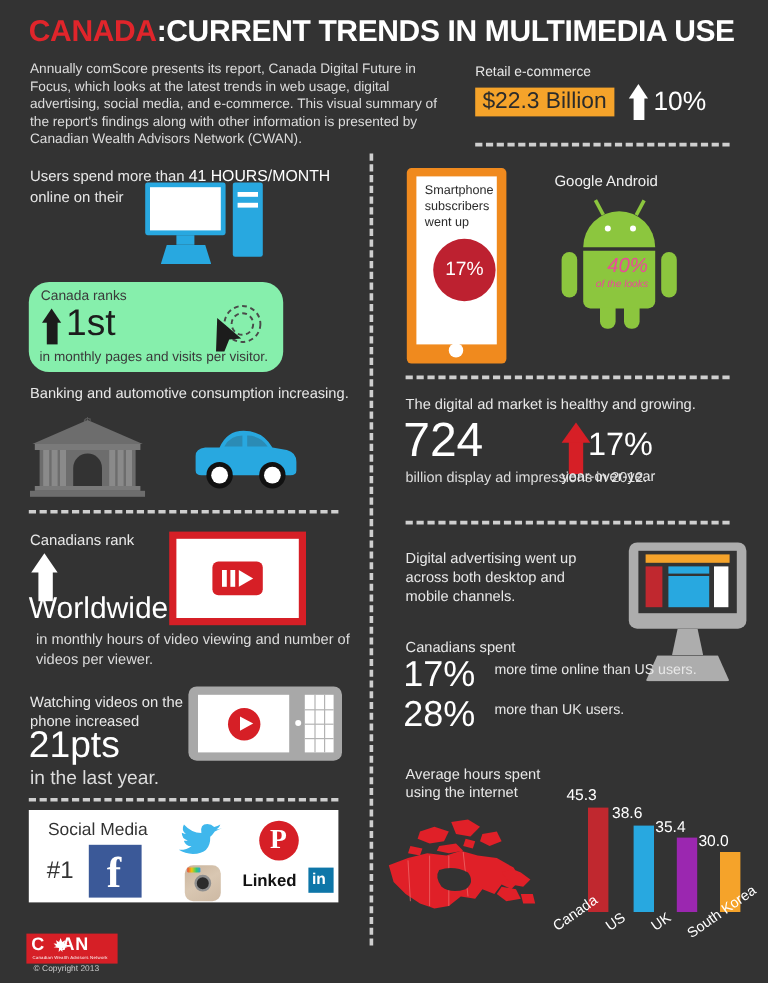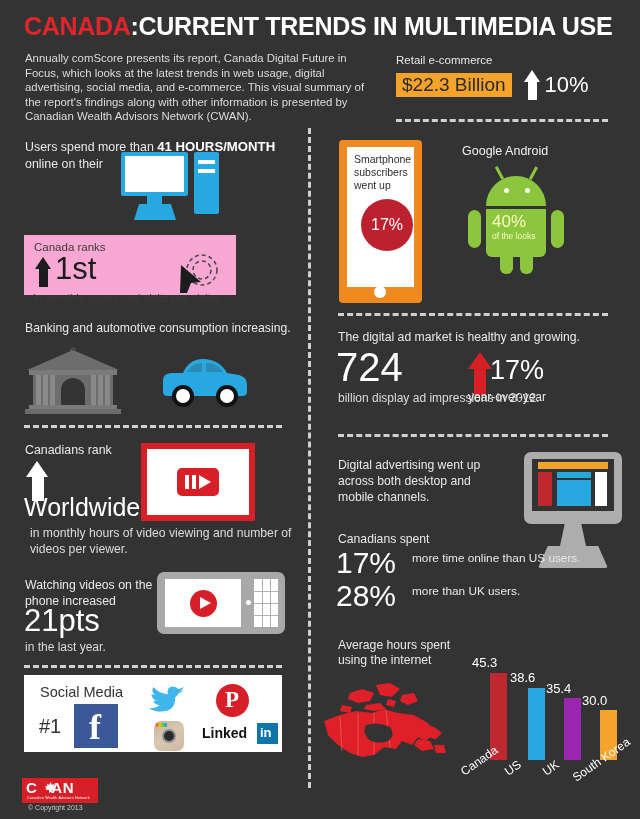--- a/index.html
+++ b/index.html
@@ -27,32 +27,32 @@
   .up-arrow-w { width:17px; height:30px; position:relative; margin-left:12px; }
   .up-arrow-w:before { content:""; position:absolute; left:4px; top:11px; width:9px; height:19px; background:#fff; }
   .up-arrow-w:after { content:""; position:absolute; left:0; top:0; width:0; height:0;
       border-left:8.5px solid transparent; border-right:8.5px solid transparent; border-bottom:12px solid #fff; }
 
   .dash-h { position:absolute; height:0; border-top:3px dashed #cfcfcf; }
   .dash-v { position:absolute; width:0; border-left:3px dashed #cfcfcf; }
 
   
   .users-line { position:absolute; left:25px; top:138px; width:270px; color:#e8e8e8; font-size:12.4px; line-height:17px; }
-  .users-line b { color:#ffffff; font-weight:bold; font-size:13.2px; }
+  .users-line b { color:#ffffff; font-weight:normal; font-size:13.2px; }
 
   .desktop-icon { position:absolute; left:121px; top:152px; width:110px; height:79px; }
   .di-mon { position:absolute; left:0; top:0; width:67px; height:44px; background:#28a8e0; border-radius:2px; }
   .di-mon-in { position:absolute; left:4px; top:4px; width:59px; height:36px; background:#ffffff; }
   .di-neck { position:absolute; left:26px; top:44px; width:15px; height:8px; background:#28a8e0; }
   .di-base { position:absolute; left:13px; top:52px; width:42px; height:16px; background:#28a8e0;
              clip-path: polygon(12% 0, 88% 0, 100% 100%, 0 100%); }
   .di-tower { position:absolute; left:73px; top:0; width:25px; height:62px; background:#28a8e0; border-radius:2px; }
   .di-tower i { position:absolute; left:4px; width:17px; height:4px; background:#fff; display:block; }
 
-  .canada-box { position:absolute; left:24px; top:235px; width:212px; height:60px; background:#f9a8d4; }
+  .canada-box { position:absolute; left:24px; top:235px; width:212px; height:75px; background:#86efac;border-radius:17px; }
   .cb-top { position:absolute; left:10px; top:6px; color:#3a3a3a; font-size:11.5px; }
   .cb-arrow { position:absolute; left:11px; top:22px; width:17px; height:30px; }
   .cb-arrow:before { content:""; position:absolute; left:4px; top:11px; width:9px; height:19px; background:#1c1c1c; }
   .cb-arrow:after { content:""; position:absolute; left:0; top:0; width:0; height:0;
       border-left:8.5px solid transparent; border-right:8.5px solid transparent; border-bottom:12px solid #1c1c1c; }
   .cb-rank { position:absolute; left:31px; top:18px; color:#1c1c1c; font-size:31px; line-height:1; }
   .cb-bottom { position:absolute; left:9px; top:57px; color:#3a3a3a; font-size:11.3px; }
   .cb-cursor { position:absolute; right:16px; top:16px; width:48px; height:46px; }
 
   .bank-line { position:absolute; left:25px; top:321px; color:#e8e8e8; font-size:12.2px; }
@@ -71,21 +71,21 @@
   .vidbox { position:absolute; left:141px; top:443px; width:114px; height:78px; background:#d61f26; padding:6px; }
   .vidbox-in { width:100%; height:100%; background:#ffffff; display:flex; align-items:center; justify-content:center; }
   .yt-chip { width:42px; height:28px; background:#d61f26; border-radius:5px; position:relative; }
   .yt-chip .b1 { position:absolute; left:8px; top:7px; width:4px; height:14px; background:#fff; }
   .yt-chip .b2 { position:absolute; left:15px; top:7px; width:4px; height:14px; background:#fff; }
   .yt-chip .tri { position:absolute; left:22px; top:7px; width:0; height:0;
      border-top:7px solid transparent; border-bottom:7px solid transparent; border-left:12px solid #fff; }
 
   .watch-label { position:absolute; left:25px; top:577px; width:150px; color:#e8e8e8; font-size:12.3px; line-height:16px; }
   .pts { position:absolute; left:24px; top:605px; color:#fff; font-size:31px; line-height:1; }
-  .pts-sub { position:absolute; left:25px; top:640px; color:#dcdcdc; font-size:12px; }
+  .pts-sub { position:absolute; left:25px; top:640px; color:#dcdcdc; font-size:16px; }
 
   .phone-h { position:absolute; left:157px; top:572px; width:128px; height:62px; background:#a8a8a8; border-radius:7px; padding:6px; }
   .ph-screen { position:absolute; left:8px; top:7px; width:76px; height:48px; background:#fff;
                display:flex; align-items:center; justify-content:center; }
   .ph-play { width:27px; height:27px; border-radius:50%; background:#d61f26; position:relative; }
   .ph-play:after { content:""; position:absolute; left:10px; top:7px; width:0; height:0;
       border-top:6.5px solid transparent; border-bottom:6.5px solid transparent; border-left:11px solid #fff; }
   .ph-dot { position:absolute; left:89px; top:28px; width:5px; height:5px; border-radius:50%; background:#fff; }
   .ph-keys { position:absolute; left:97px; top:7px; width:24px; height:48px; background:#fff; }
   .ph-keys .kv { position:absolute; top:0; width:1px; height:48px; background:#b3b3b3; }
@@ -127,21 +127,21 @@
 
   .android-title { position:absolute; left:462px; top:144px; color:#f0f0f0; font-size:12.5px; }
   .android { position:absolute; left:462px; top:164px; width:108px; height:110px; }
   .a-ant { position:absolute; background:#8cc63e; width:2.5px; height:14px; }
   .a-head { position:absolute; left:24px; top:12px; width:60px; height:30px;
             border-radius:30px 30px 0 0; background:#8cc63e; }
   .a-eye { position:absolute; width:5px; height:5px; border-radius:50%; background:#ffffff; top:24px; }
   .a-body { position:absolute; left:24px; top:45px; width:60px; height:48px; border-radius:0 0 6px 6px; background:#8cc63e; }
   .a-arm { position:absolute; top:46px; width:13px; height:38px; border-radius:7px; background:#8cc63e; }
   .a-leg { position:absolute; top:92px; width:13px; height:18px; border-radius:0 0 6px 6px; background:#8cc63e; }
-  .a-pct { position:absolute; left:30px; top:48px; width:48px; text-align:left; color:#fef9c3; font-size:17px; line-height:19px; }
+  .a-pct { position:absolute; left:30px; top:48px; width:48px; text-align:right; color:#ec4899; font-size:17px; line-height:19px;font-style:italic; }
   .a-pct small { display:block; font-size:8.5px; line-height:10px; }
 
   .ad-line { position:absolute; left:338px; top:330px; color:#e8e8e8; font-size:12.2px; }
   .ad-724 { position:absolute; left:336px; top:347px; color:#ffffff; font-size:40px; line-height:1; }
   .ad-sub { position:absolute; left:338px; top:391px; color:#dcdcdc; font-size:12px; line-height:15px; }
   .ad-arrow { position:absolute; left:468px; top:352px; width:24px; height:43px; }
   .ad-arrow:before { content:""; position:absolute; left:6px; top:16px; width:12px; height:27px; background:#d61f26; }
   .ad-arrow:after { content:""; position:absolute; left:0; top:0; width:0; height:0;
       border-left:12px solid transparent; border-right:12px solid transparent; border-bottom:17px solid #d61f26; }
   .ad-17 { position:absolute; left:490px; top:357px; color:#fff; font-size:27px; line-height:1; }

